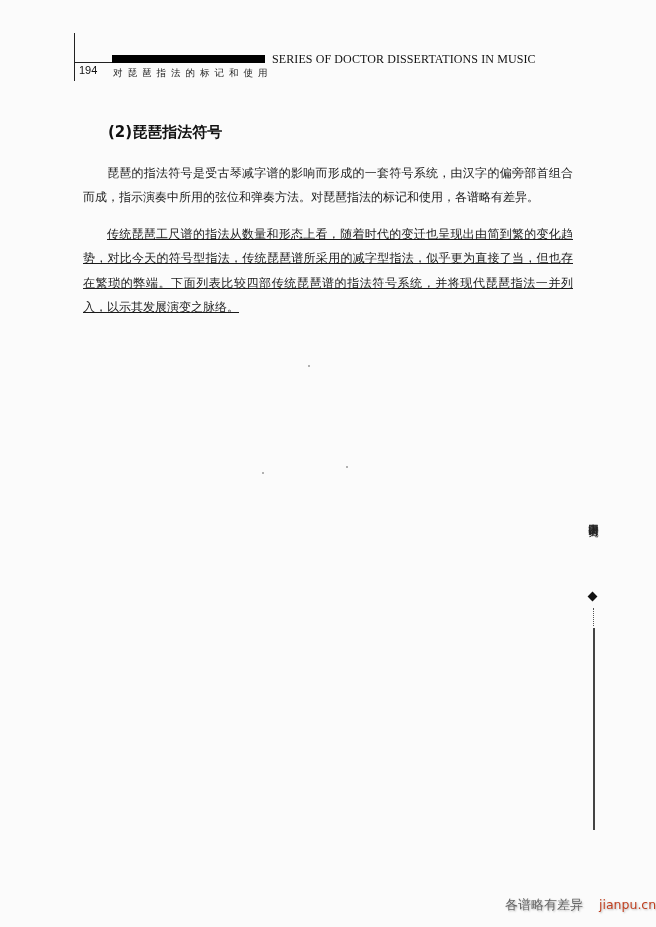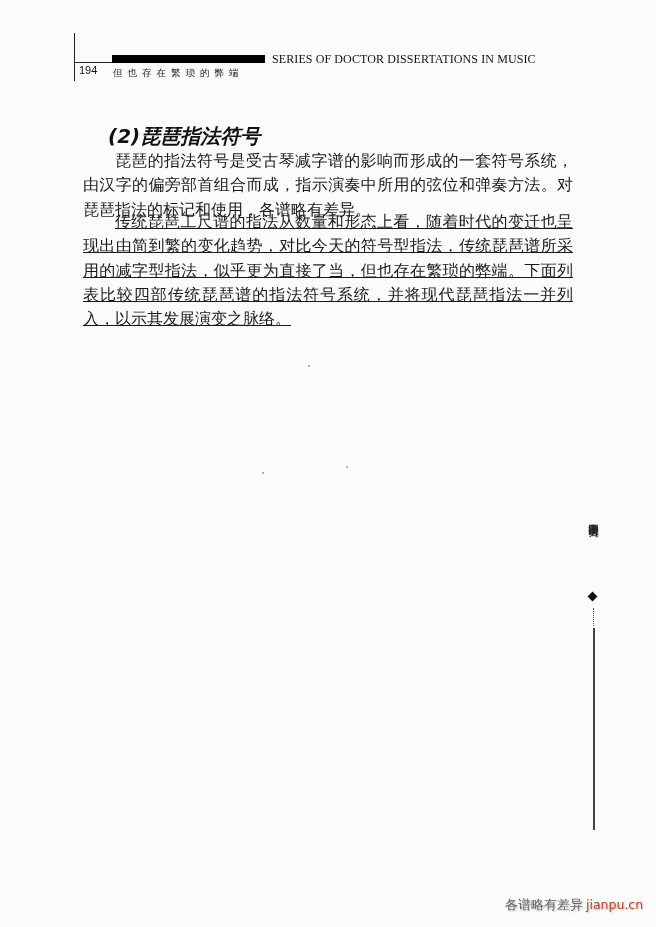--- a/index.html
+++ b/index.html
@@ -4,41 +4,41 @@
 <style>
   html, body { margin:0; padding:0; }
   body { width:656px; height:927px; background:#fbfbfb; position:relative; overflow:hidden;
          font-family:"DejaVu Serif", serif; color:#111; }
   .vrule-top { position:absolute; left:74px; top:33px; width:1px; height:48px; background:#222; }
   .hrule-top { position:absolute; left:74px; top:62px; width:190px; height:1px; background:#222; }
   .blackbar { position:absolute; left:112px; top:55px; width:153px; height:8px; background:#000; }
   .series-en { position:absolute; left:272px; top:52px; font-family:"Liberation Serif", serif; font-size:12px; letter-spacing:0.1px; color:#111; white-space:nowrap; }
   .page-num { position:absolute; left:79px; top:64px; font-family:Liberation Sans, sans-serif; font-size:11px; color:#111; }
   .series-cn { position:absolute; left:113px; top:67px; font-size:9.5px; letter-spacing:5px; color:#222; white-space:nowrap; }
-  .section-title { position:absolute; left:108px; top:123px; font-family:"DejaVu Sans", sans-serif; font-weight:bold; font-size:20px; color:#111;font-style:italic; }
-  .para { position:absolute; left:83px; width:490px; font-size:16px; line-height:24.3px; color:#1a1a1a; text-indent:2em; text-align:justify; }
+  .section-title { position:absolute; left:108px; top:123px; font-family:"DejaVu Sans", sans-serif; font-weight:bold; font-size:15px; color:#111; }
+  .para { position:absolute; left:83px; width:490px; font-size:12px; line-height:24.3px; color:#1a1a1a; text-indent:2em; text-align:justify;margin-top:12px; }
   .p1 { top:149px; }
   .p2 { top:210px;text-decoration:underline; }
   .side-title { position:absolute; left:586px; top:515px; width:14px; font-size:10.5px; line-height:12.5px; color:#222; writing-mode:vertical-rl; letter-spacing:0.5px; }
   .diamond { position:absolute; left:589px; top:593px; width:7px; height:7px; background:#111; transform:rotate(45deg); }
   .dots { position:absolute; left:593px; top:608px; width:1px; height:18px; border-left:1px dotted #555; }
   .side-rule { position:absolute; left:593px; top:628px; width:2px; height:202px; background:#444; }
   .watermark { position:absolute; left:505px; top:896px; font-size:13px; color:#666; white-space:nowrap; text-shadow:1px 1px 2px #bbb; }
-  .watermark .site { color:#c04020; font-family:"DejaVu Sans", sans-serif; font-size:12.5px; margin-left:3px; }
+  .watermark .site { color:#c04020; font-family:"DejaVu Sans", sans-serif; font-size:12.5px; margin-left:16px; }
   .speck { position:absolute; width:2px; height:2px; background:#999; border-radius:1px; }
 </style>
 </head>
 <body>
 
 <div class="vrule-top"></div>
 <div class="hrule-top"></div>
 <div class="blackbar"></div>
 <div class="series-en">SERIES OF DOCTOR DISSERTATIONS IN MUSIC</div>
 <div class="page-num">194</div>
-<div class="series-cn">但也存在繁琐的弊端</div>
+<div class="series-cn">对琵琶指法的标记和使用</div>
 
 <div class="section-title">(2)琵琶指法符号</div>
 <div class="para p1">琵琶的指法符号是受古琴减字谱的影响而形成的一套符号系统，由汉字的偏旁部首组合而成，指示演奏中所用的弦位和弹奏方法。对琵琶指法的标记和使用，各谱略有差异。</div>
 <div class="para p2">传统琵琶工尺谱的指法从数量和形态上看，随着时代的变迁也呈现出由简到繁的变化趋势，对比今天的符号型指法，传统琵琶谱所采用的减字型指法，似乎更为直接了当，但也存在繁琐的弊端。下面列表比较四部传统琵琶谱的指法符号系统，并将现代琵琶指法一并列入，以示其发展演变之脉络。</div>
 
 <div class="side-title">中国工尺谱研究</div>
 <div class="diamond"></div>
 <div class="dots"></div>
 <div class="side-rule"></div>
 

